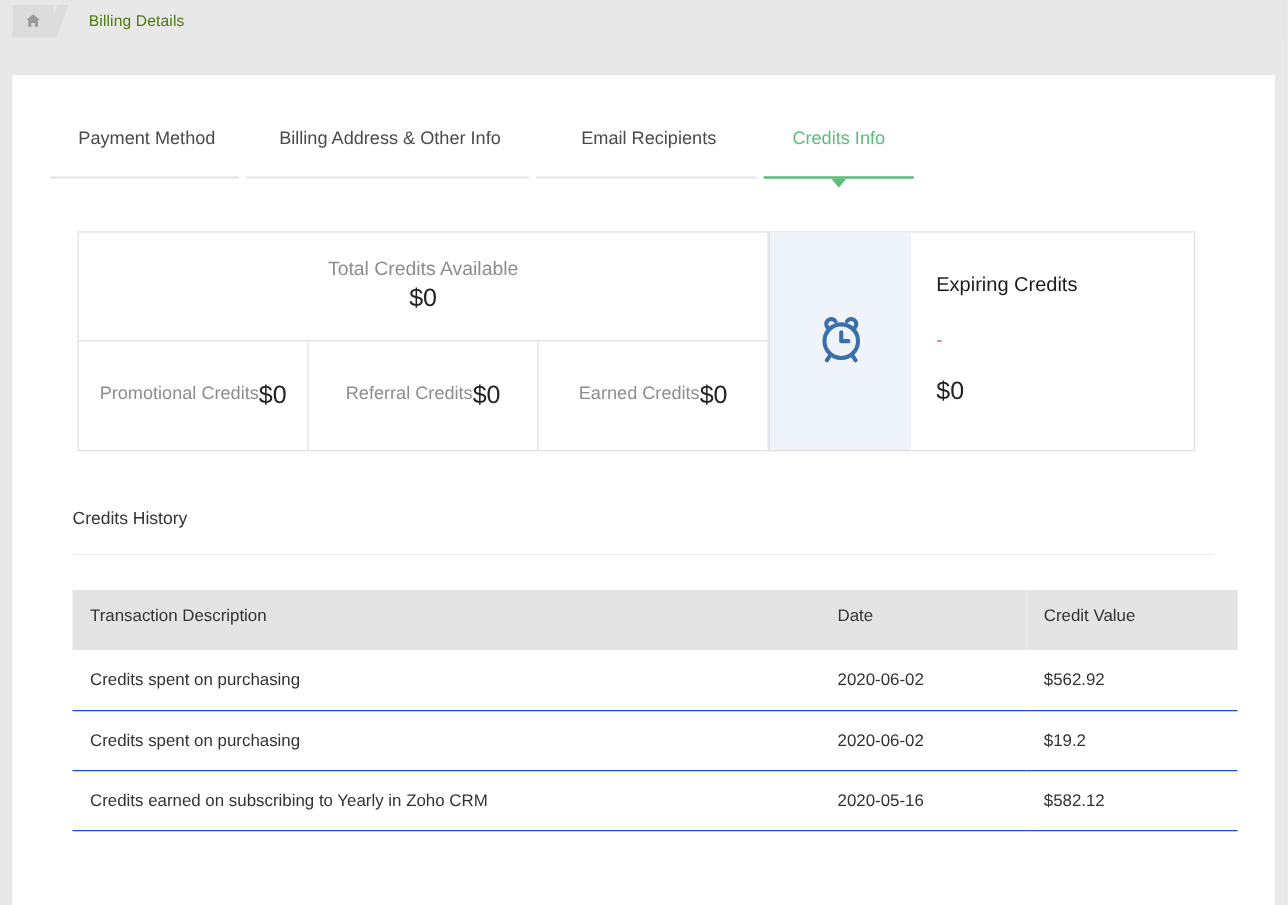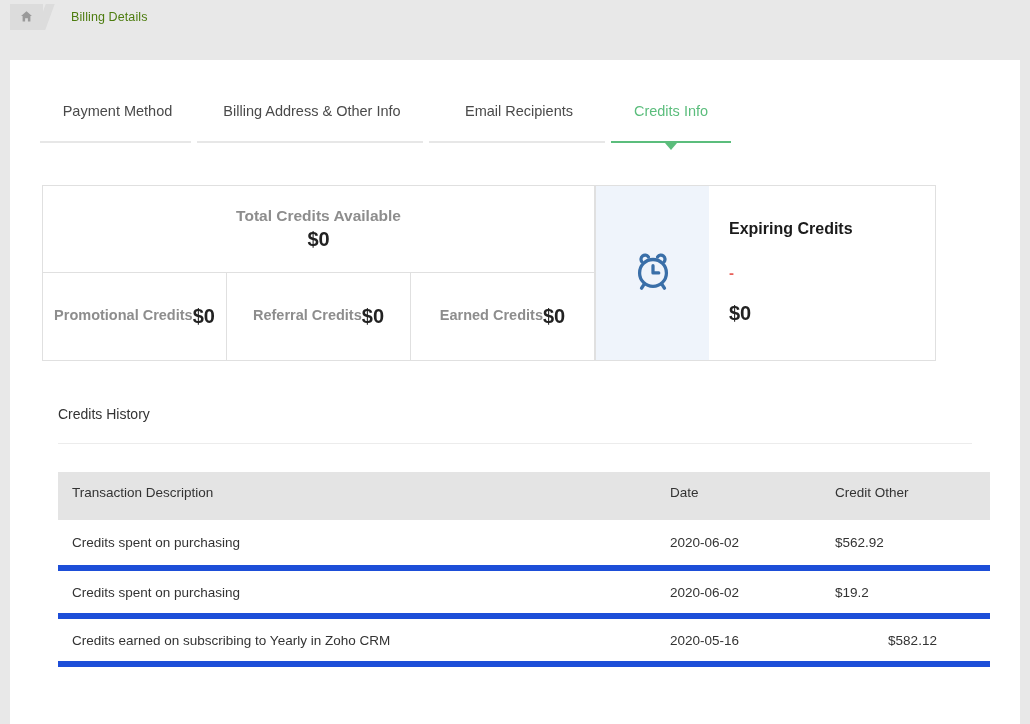--- a/index.html
+++ b/index.html
@@ -90,23 +90,22 @@
     border-top: 7px solid #5bbd7c;
   }
   .tab-0 { width: 155px; }
   .tab-1 { width: 230px; }
   .tab-2 { width: 180px; }
   .tab-3 { width: 120px; }
 
   
   .cards-row {
     display: flex;
-    padding: 0 32px;
+    padding: 0 52px;
     margin-top: 42px;
-    font-weight: bold;
   }
 
   .credits-card {
     width: 553px;
     border: 1px solid #e0e0e0;
     background: #fff;
   }
   .credits-total {
     height: 87px;
     border-bottom: 1px solid #e0e0e0;
@@ -192,27 +191,27 @@
     color: #333;
     text-align: left;
     height: 48px;
     padding: 0 0 8px 14px;
   }
   .table td {
     height: 48px;
     font-size: 13.5px;
     color: #333;
     padding: 0 0 0 14px;
-    border-bottom: 6px solid #1d4ed8;
+    border-bottom: 1px solid #1d4ed8;
   }
   .col-desc { width: 598px; }
   .col-date { width: 165px; }
   .col-value { width: 169px; }
   .val-neg { color: #e8605a; }
-  .val-pos { color: #4caf72; text-align: center; }
+  .val-pos { color: #4caf72; }
 </style>
 </head>
 <body>
 
 <div class="breadcrumb-bar">
   <div class="home-chip">
     <span>
       <svg width="13" height="13" viewBox="0 0 16 16" fill="#9a9a9a">
         <path d="M8 1.6 1.3 7.4h1.9V14h3.1v-3.7h3.4V14h3.1V7.4h1.9z"></path>
       </svg>
@@ -291,21 +290,21 @@
   <table class="table">
     <colgroup>
       <col class="col-desc">
         <col class="col-date">
         <col class="col-value">
     </colgroup>
     <thead>
       <tr>
         <th>Transaction Description</th>
         <th>Date</th>
-        <th>Credit Other</th>
+        <th>Credit Value</th>
       </tr>
     </thead>
     <tbody>
       <tr>
         <td>Credits spent on purchasing</td>
         <td>2020-06-02</td>
         <td class="val-neg">$562.92</td>
       </tr>
       <tr>
         <td>Credits spent on purchasing</td>

